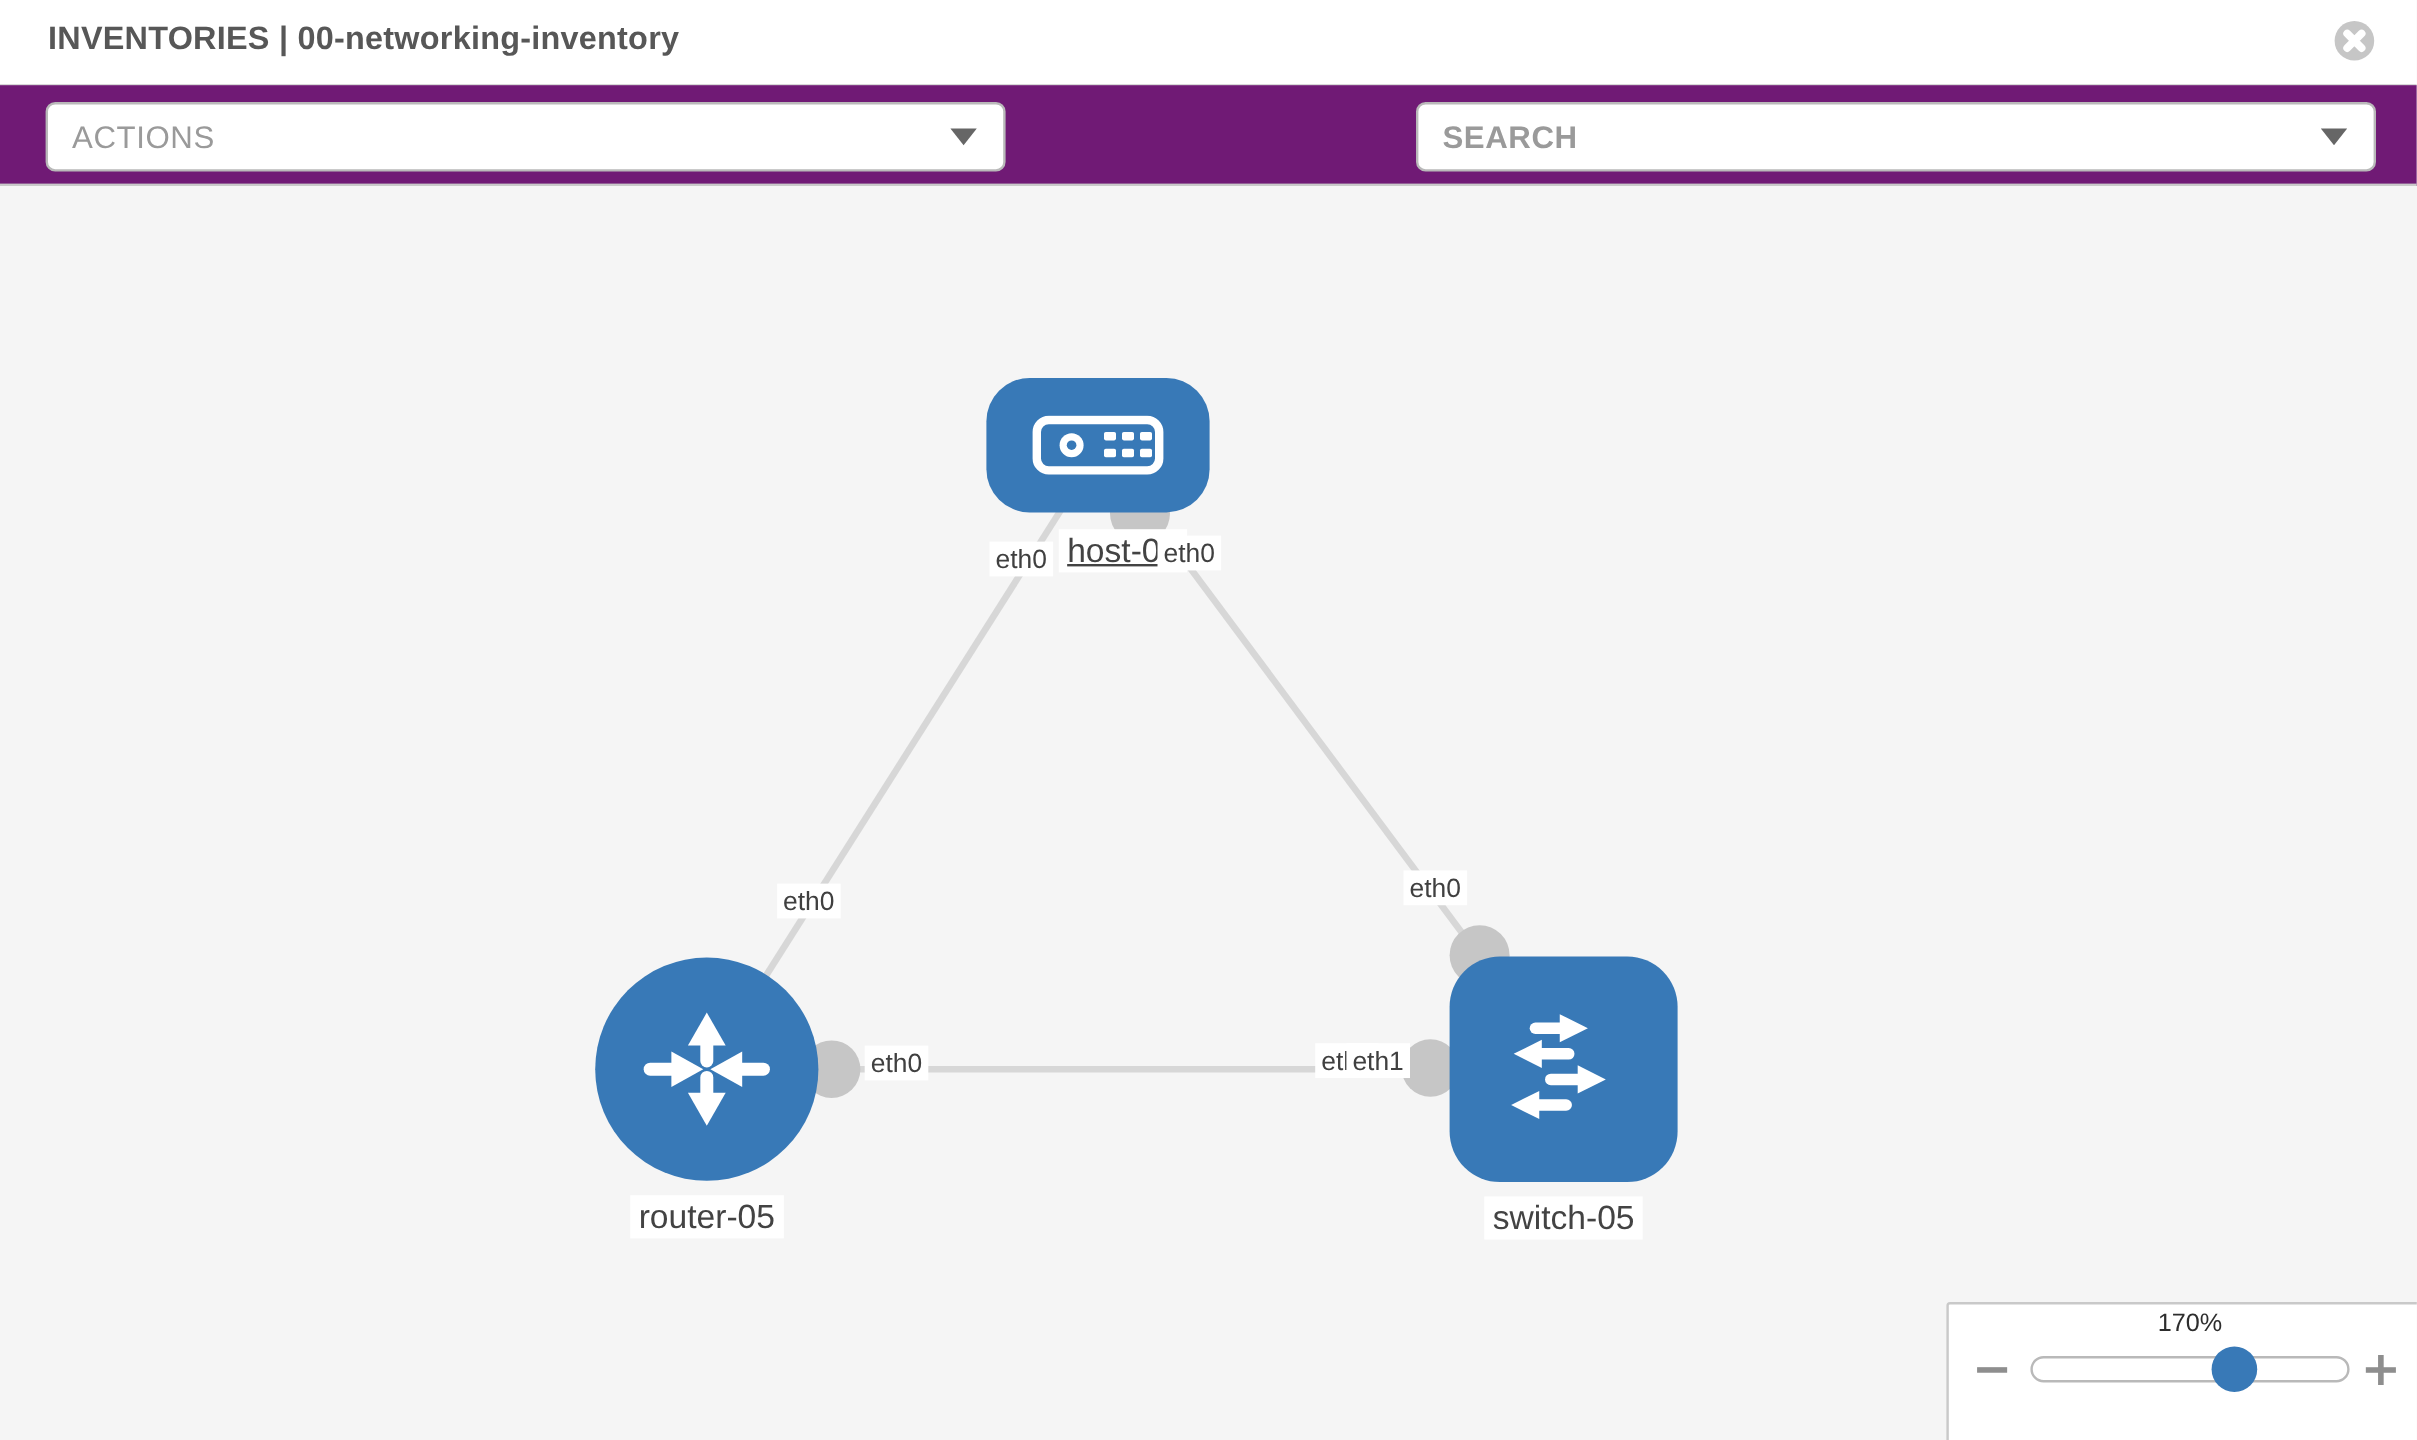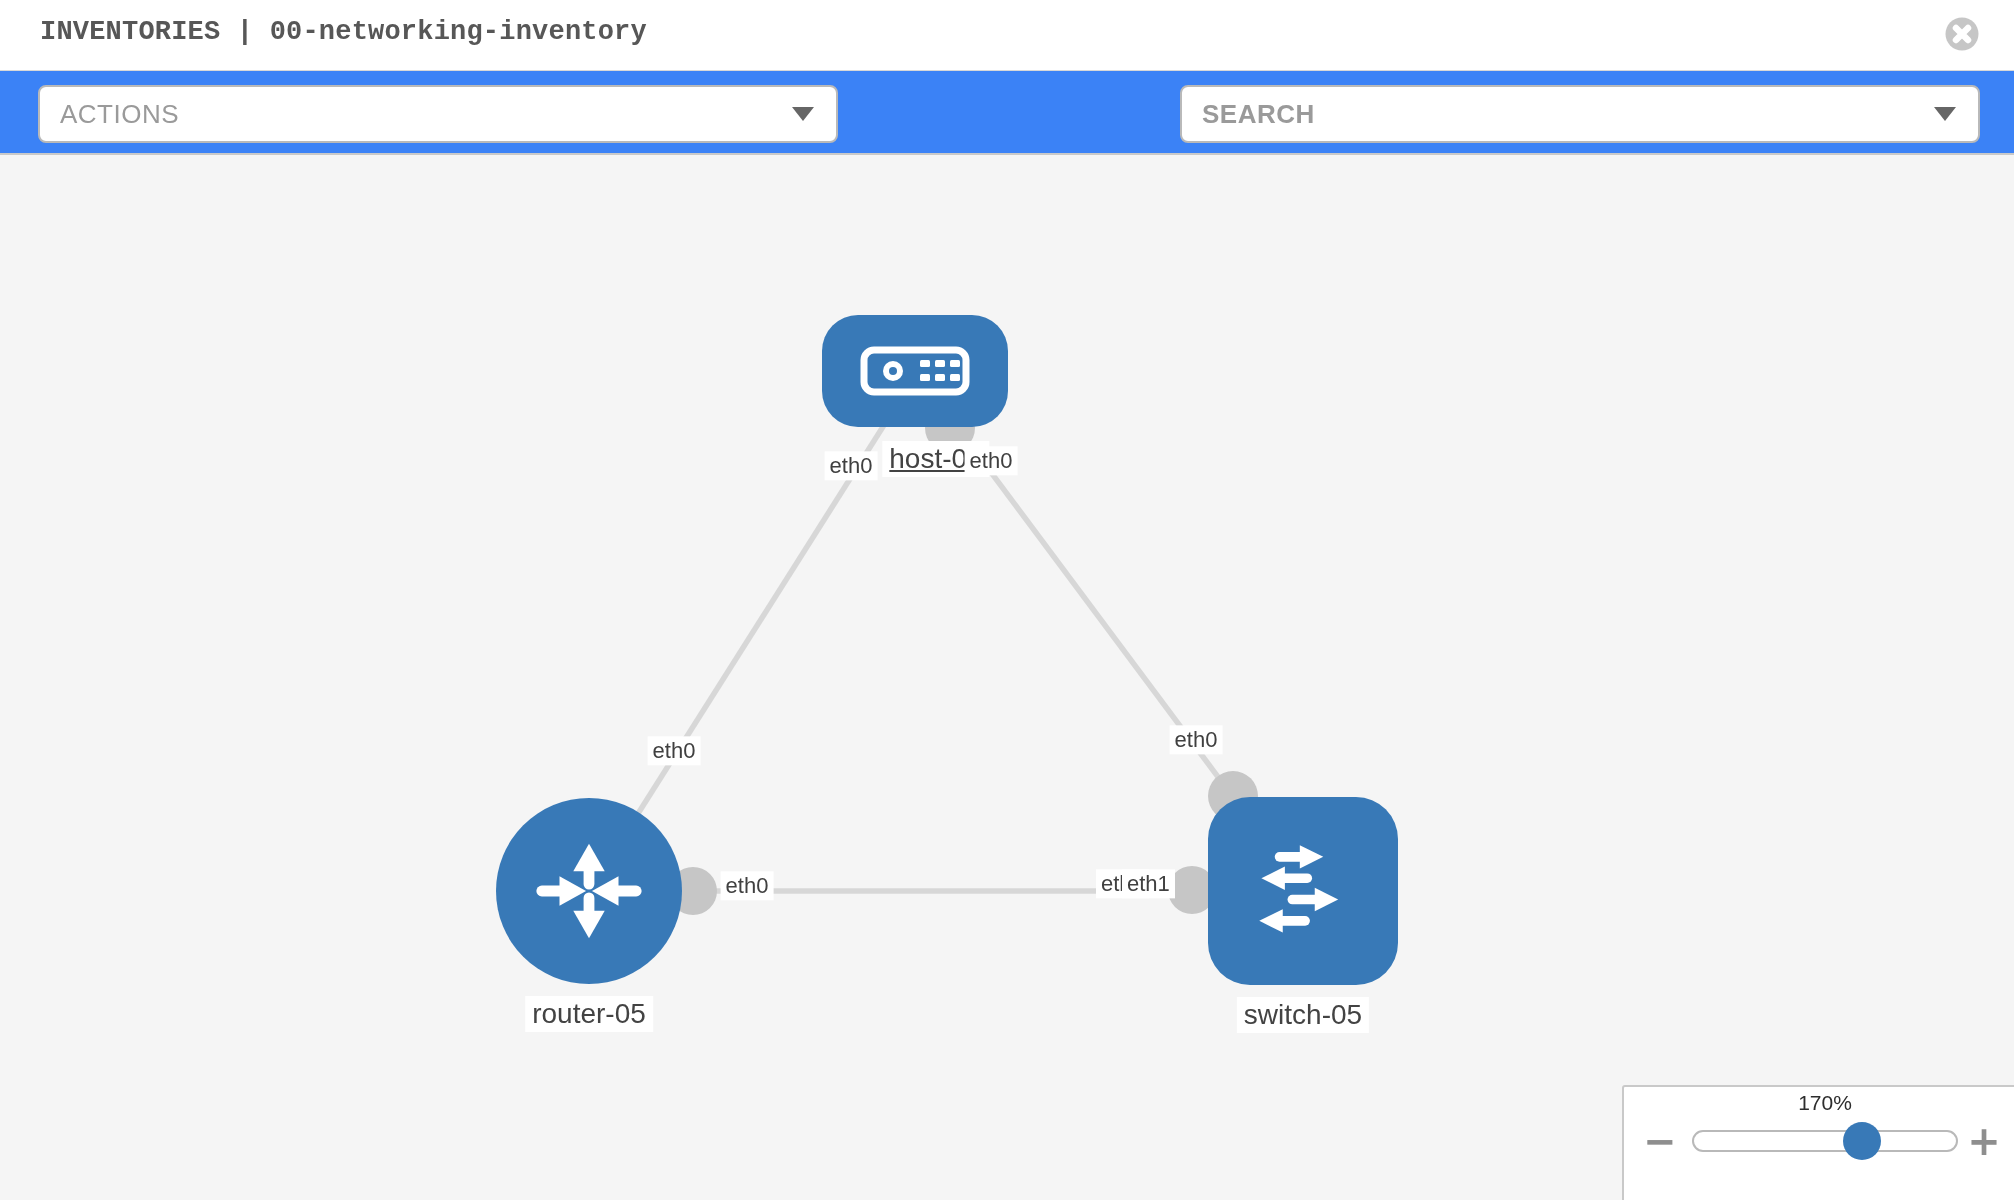--- a/index.html
+++ b/index.html
@@ -7,34 +7,34 @@
     width:2014px;height:1200px;position:relative;overflow:hidden;
     background:#f5f5f5;
     font-family:"Liberation Sans","DejaVu Sans",sans-serif;
     -webkit-font-smoothing:antialiased;
   }
   .abs{position:absolute;}
 
   
   .header{
     left:0;top:0;width:2014px;height:72px;background:#ffffff;
-    border-bottom:2px solid #d8d8d8;box-sizing:border-box;z-index:10;font-family:Liberation Mono, monospace;
+    border-bottom:2px solid #d8d8d8;box-sizing:border-box;z-index:10;
   }
   .page-title{
     position:absolute;left:40px;top:17px;margin:0;
     font-size:27px;font-weight:bold;color:#575757;letter-spacing:.2px;
   }
   .close-btn{
     position:absolute;left:1944px;top:16px;width:36px;height:36px;
     border:none;background:transparent;padding:0;cursor:pointer;
   }
 
   
   .toolbar{
-    left:0;top:71px;width:2014px;height:84px;background:#3b82f6;
+    left:0;top:71px;width:2014px;height:84px;background:#701a75;
     border-bottom:2px solid #c9c9c9;box-sizing:border-box;z-index:10;
   }
   .sel{
     position:absolute;top:14px;height:58px;width:800px;
     background:#ffffff;border:2px solid #b9b9b9;border-radius:8px;
     box-sizing:border-box;display:flex;align-items:center;
     justify-content:space-between;padding:0 22px 0 20px;cursor:pointer;
   }
   .sel-text{font-size:26px;color:#9a9a9a;letter-spacing:.5px;}
   .caret{

